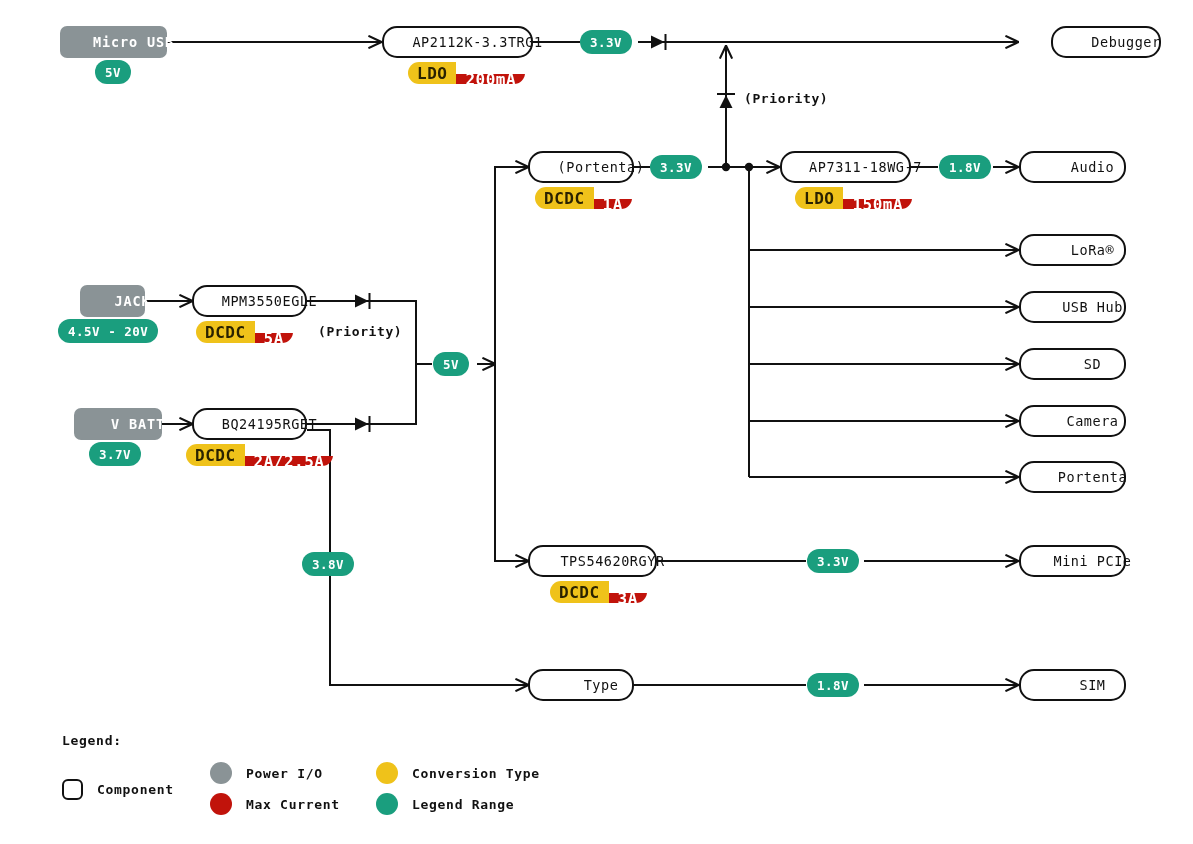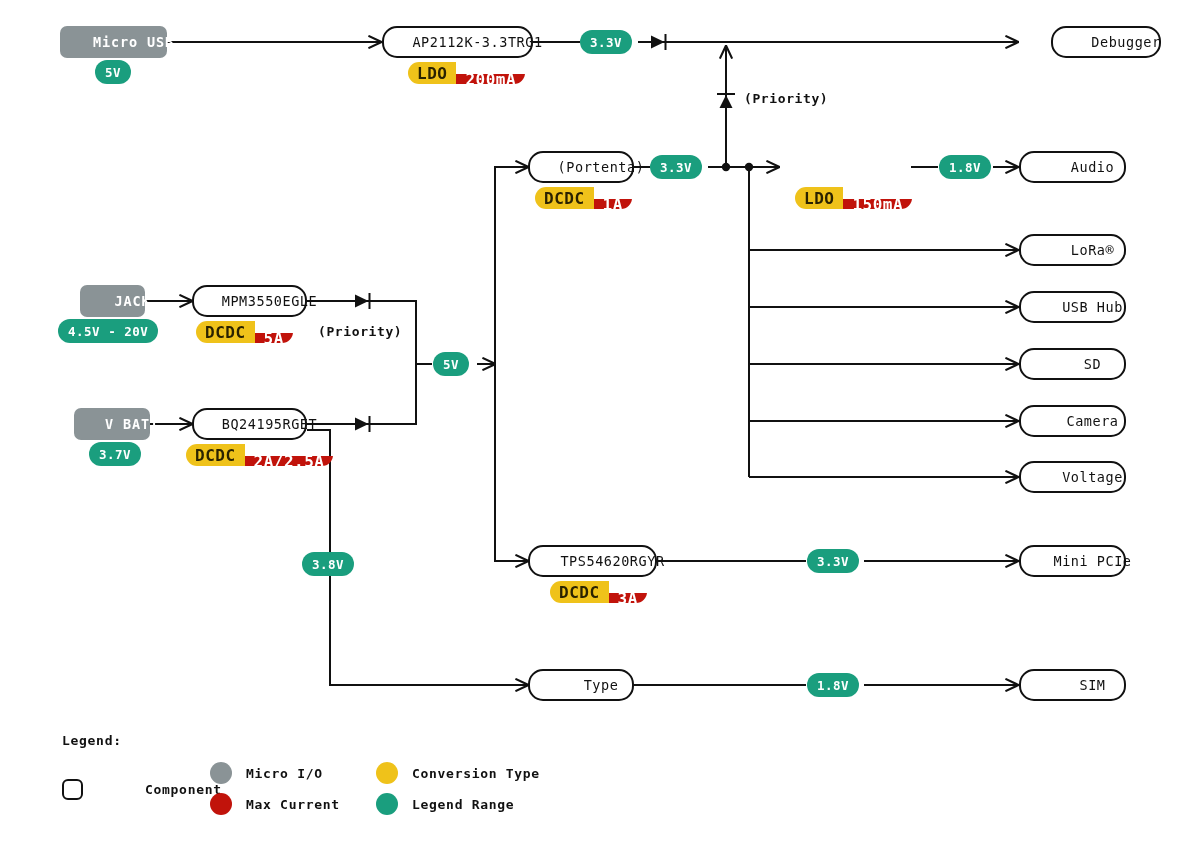--- a/index.html
+++ b/index.html
@@ -131,21 +131,21 @@
       <line x1="864" y1="685" x2="1018" y2="685" marker-end="url(#ah)"></line>
     </g>
   </svg>
 
   <div class="node pio" style="left:60px;top:26px;width:107px;">Micro USB</div>
   <div class="node volt" style="left:95px;top:60px;">5V</div>
 
   <div class="node pio" style="left:80px;top:285px;width:65px;">JACK</div>
   <div class="node volt" style="left:58px;top:319px;">4.5V - 20V</div>
 
-  <div class="node pio" style="left:74px;top:408px;width:76px;">V BATT</div>
+  <div class="node pio" style="left:74px;top:408px;width:88px;">V BATT</div>
   <div class="node volt" style="left:89px;top:442px;">3.7V</div>
 
   <div class="node comp" style="left:382px;top:26px;width:151px;">AP2112K-3.3TRG1</div>
   <div class="tagpair" style="left:408px;top:62px;">
     <span class="conv">LDO</span>
     <span class="cur">200mA</span>
   </div>
 
   <div class="node comp" style="left:192px;top:285px;width:115px;">MPM3550EGLE</div>
   <div class="tagpair" style="left:196px;top:321px;">
@@ -158,20 +158,21 @@
     <span class="conv">DCDC</span>
     <span class="cur">2A/2.5A</span>
   </div>
 
   <div class="node comp" style="left:528px;top:151px;width:106px;">(Portenta)</div>
   <div class="tagpair" style="left:535px;top:187px;">
     <span class="conv">DCDC</span>
     <span class="cur">1A</span>
   </div>
 
+  <div class="node comp" style="left:780px;top:151px;width:131px;">AP7311-18WG-7</div>
   <div class="tagpair" style="left:795px;top:187px;">
     <span class="conv">LDO</span>
     <span class="cur">150mA</span>
   </div>
 
   <div class="node comp" style="left:528px;top:545px;width:129px;">TPS54620RGYR</div>
   <div class="tagpair" style="left:550px;top:581px;">
     <span class="conv">DCDC</span>
     <span class="cur">3A</span>
   </div>
@@ -188,35 +189,35 @@
 
   <div class="note" style="left:744px;top:91px;">(Priority)</div>
   <div class="note" style="left:318px;top:324px;">(Priority)</div>
 
   <div class="node comp" style="left:1019px;top:26px;width:110px;margin-left:32px;">Debugger</div>
   <div class="node comp" style="left:1019px;top:151px;width:107px;">Audio</div>
   <div class="node comp" style="left:1019px;top:234px;width:107px;">LoRa®</div>
   <div class="node comp" style="left:1019px;top:291px;width:107px;">USB Hub</div>
   <div class="node comp" style="left:1019px;top:348px;width:107px;">SD</div>
   <div class="node comp" style="left:1019px;top:405px;width:107px;">Camera</div>
-  <div class="node comp" style="left:1019px;top:461px;width:107px;">Voltage</div>
+  <div class="node comp" style="left:1019px;top:461px;width:107px;">Portenta</div>
   <div class="node comp" style="left:1019px;top:545px;width:107px;">Mini PCIe</div>
   <div class="node comp" style="left:1019px;top:669px;width:107px;">SIM</div>
 
   <div id="legend">
     <div class="ltitle">Legend:</div>
 
-    <div class="lrow" style="left:0px;top:46px;gap:48px;">
+    <div class="lrow" style="left:0px;top:46px;">
       <span class="swatch-box"></span>
       <span class="lbl">Component</span>
     </div>
 
     <div class="lrow" style="left:148px;top:29px;">
       <span class="swatch-dot" style="background:#8a9396;"></span>
-      <span class="lbl">Micro I/O</span>
+      <span class="lbl">Power I/O</span>
     </div>
 
     <div class="lrow" style="left:314px;top:29px;">
       <span class="swatch-dot" style="background:#efc21a;"></span>
       <span class="lbl">Conversion Type</span>
     </div>
 
     <div class="lrow" style="left:148px;top:60px;">
       <span class="swatch-dot" style="background:#c1130b;"></span>
       <span class="lbl">Max Current</span>

